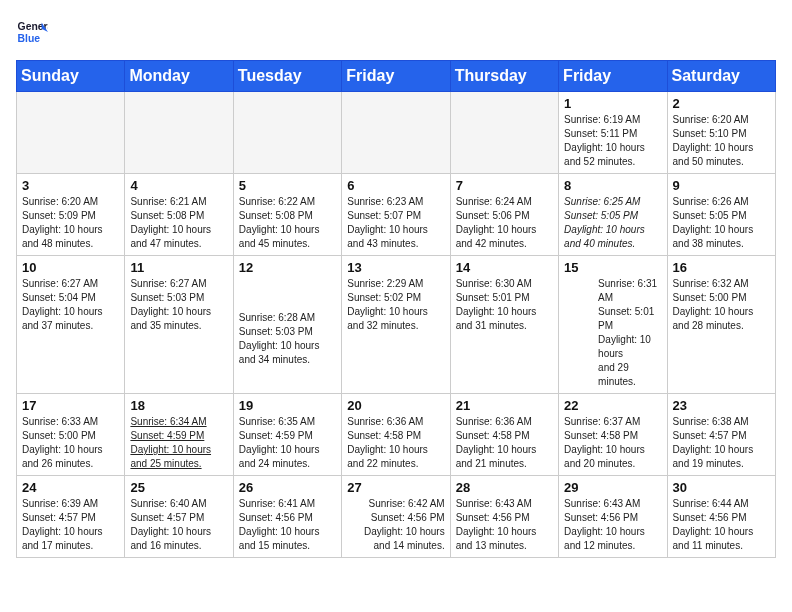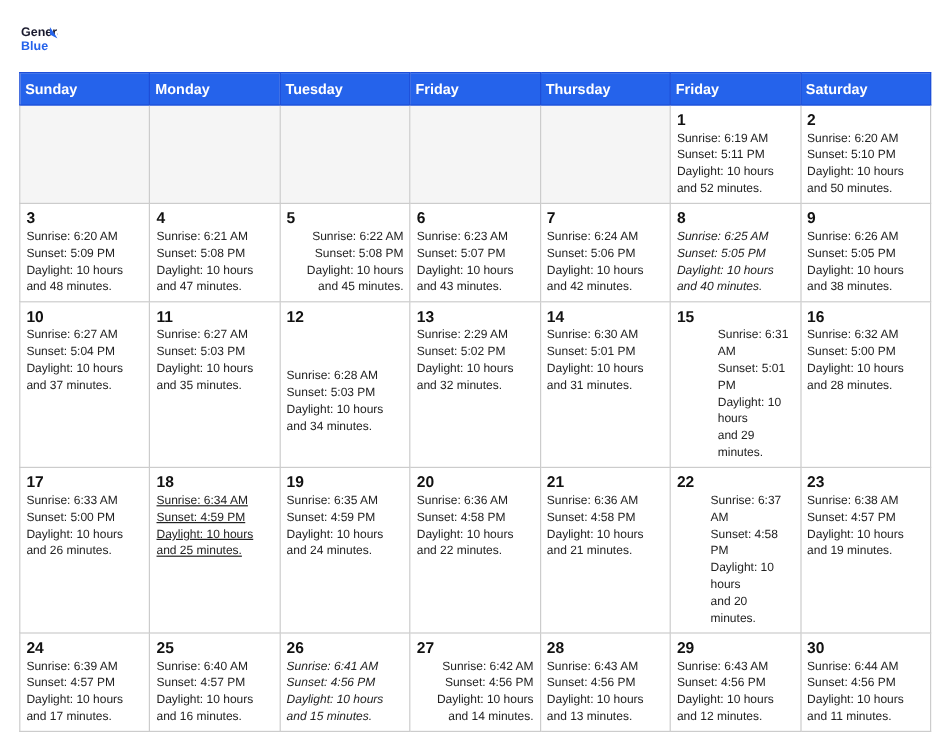--- a/index.html
+++ b/index.html
@@ -38,21 +38,21 @@
       color: #333;
     }
     table {
       width: 100%;
       border-collapse: collapse;
       table-layout: fixed;
     }
     th {
       background: #2563eb;
       color: #fff;
-      font-size: 12px;
+      font-size: 16px;
       font-weight: bold;
       padding: 6px 4px;
       text-align: left;
       border: 1px solid #1d4ed8;
     }
     td {
       border: 1px solid #ccc;
       vertical-align: top;
       padding: 4px 5px;
       height: 82px;
@@ -137,21 +137,21 @@
         </td>
         <td>
           <span class="day-num">4</span>
           <div class="cell-text" style="white-space: pre-line;">Sunrise: 6:21 AM
 Sunset: 5:08 PM
 Daylight: 10 hours
 and 47 minutes.</div>
         </td>
         <td>
           <span class="day-num">5</span>
-          <div class="cell-text" style="white-space: pre-line; text-align: right;">Sunrise: 6:22 AM
+          <div class="cell-text" style="white-space: pre-line;">Sunrise: 6:22 AM
 Sunset: 5:08 PM
 Daylight: 10 hours
 and 45 minutes.</div>
         </td>
         <td>
           <span class="day-num">6</span>
           <div class="cell-text" style="white-space: pre-line;">Sunrise: 6:23 AM
 Sunset: 5:07 PM
 Daylight: 10 hours
 and 43 minutes.</div>
@@ -260,21 +260,21 @@
         </td>
         <td>
           <span class="day-num">21</span>
           <div class="cell-text" style="white-space: pre-line;">Sunrise: 6:36 AM
 Sunset: 4:58 PM
 Daylight: 10 hours
 and 21 minutes.</div>
         </td>
         <td>
           <span class="day-num">22</span>
-          <div class="cell-text" style="white-space: pre-line; margin-left: 28px;">Sunrise: 6:37 AM
+          <div class="cell-text" style="white-space: pre-line;">Sunrise: 6:37 AM
 Sunset: 4:58 PM
 Daylight: 10 hours
 and 20 minutes.</div>
         </td>
         <td>
           <span class="day-num">23</span>
           <div class="cell-text" style="white-space: pre-line;">Sunrise: 6:38 AM
 Sunset: 4:57 PM
 Daylight: 10 hours
 and 19 minutes.</div>
@@ -290,21 +290,21 @@
         </td>
         <td>
           <span class="day-num">25</span>
           <div class="cell-text" style="white-space: pre-line;">Sunrise: 6:40 AM
 Sunset: 4:57 PM
 Daylight: 10 hours
 and 16 minutes.</div>
         </td>
         <td>
           <span class="day-num">26</span>
-          <div class="cell-text" style="white-space: pre-line; font-style: italic;">Sunrise: 6:41 AM
+          <div class="cell-text" style="white-space: pre-line;">Sunrise: 6:41 AM
 Sunset: 4:56 PM
 Daylight: 10 hours
 and 15 minutes.</div>
         </td>
         <td>
           <span class="day-num">27</span>
           <div class="cell-text" style="white-space: pre-line; text-align: right;">Sunrise: 6:42 AM
 Sunset: 4:56 PM
 Daylight: 10 hours
 and 14 minutes.</div>

